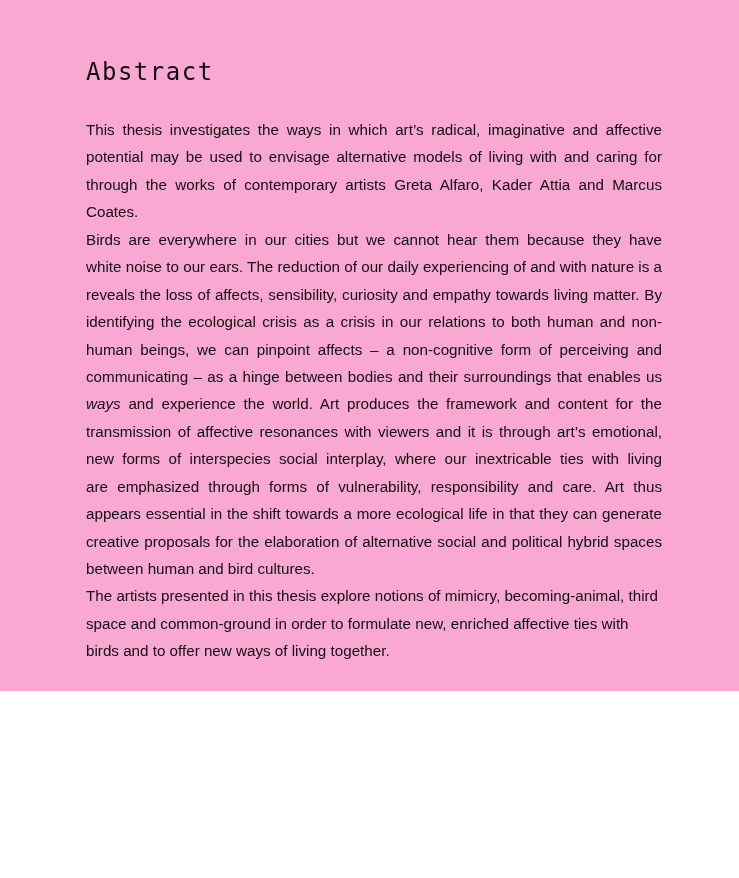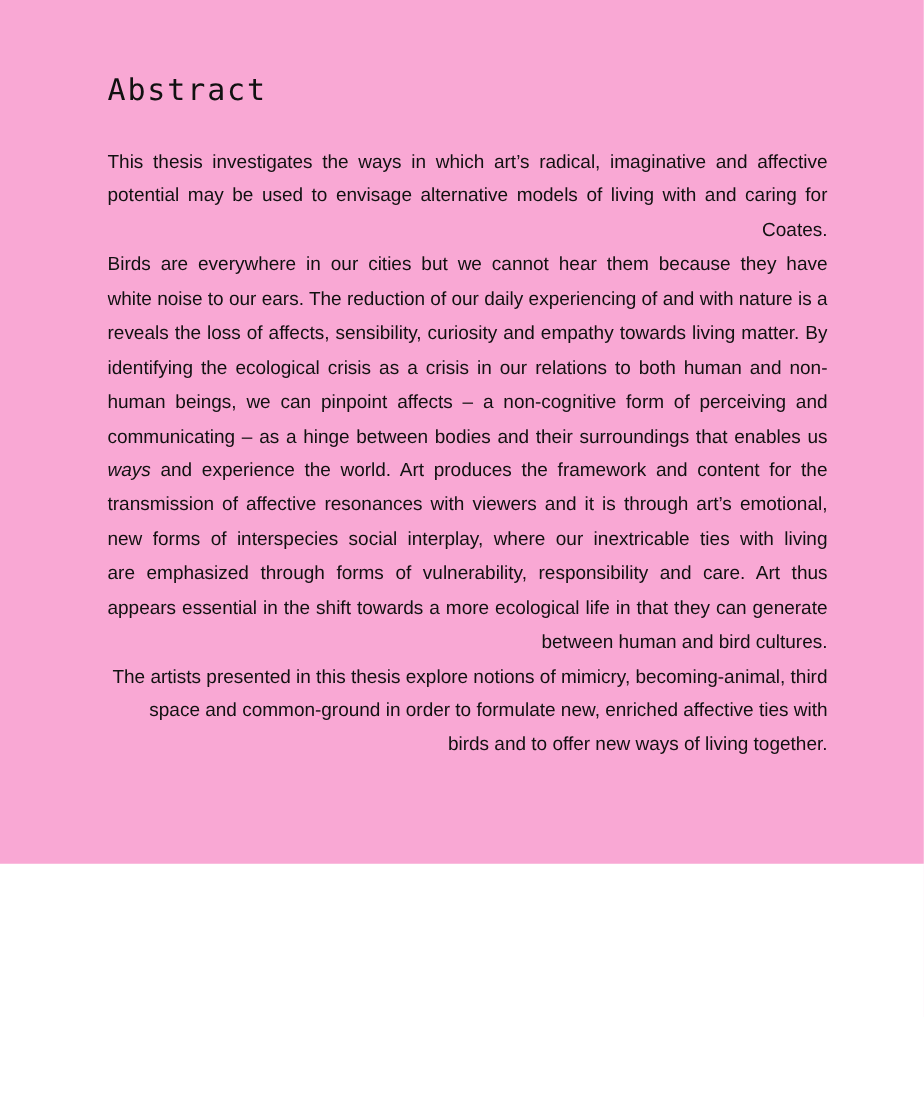--- a/index.html
+++ b/index.html
@@ -46,50 +46,52 @@
       line-height: 27.45px;
       white-space: nowrap;
     }
     .line.j {
       text-align: justify;
       text-align-last: justify;
       white-space: normal;
       overflow: hidden;
     }
     .line.l {
-      text-align: right;
+      text-align: left;
     }
     .em { font-style: italic; }
   </style>
 </head>
 <body>
 
 <div class="page">
   <h1 class="title">Abstract</h1>
 
   <div class="body">
 
     <div>
       <span class="line j">This thesis investigates the ways in which art’s radical, imaginative and affective</span>
       <span class="line j">potential may be used to envisage alternative models of living with and caring for birds</span>
+      <span class="line j">through the works of contemporary artists Greta Alfaro, Kader Attia and Marcus</span>
       <span class="line l">Coates.</span>
     </div>
 
     <div>
       <span class="line j">Birds are everywhere in our cities but we cannot hear them because they have become</span>
       <span class="line j">white noise to our ears. The reduction of our daily experiencing of and with nature is a</span>
       <span class="line j">reveals the loss of affects, sensibility, curiosity and empathy towards living matter. By</span>
       <span class="line j">identifying the ecological crisis as a crisis in our relations to both human and non-</span>
       <span class="line j">human beings, we can pinpoint affects – a non-cognitive form of perceiving and</span>
       <span class="line j">communicating – as a hinge between bodies and their surroundings that enables us to</span>
       <span class="line j"><span class="em">ways</span> <span>and experience the world. Art produces the framework and content for the</span></span>
       <span class="line j">transmission of affective resonances with viewers and it is through art’s emotional,</span>
       <span class="line j">new forms of interspecies social interplay, where our inextricable ties with living matter</span>
       <span class="line j">are emphasized through forms of vulnerability, responsibility and care. Art thus</span>
       <span class="line j">appears essential in the shift towards a more ecological life in that they can generate</span>
+      <span class="line j">creative proposals for the elaboration of alternative social and political hybrid spaces</span>
       <span class="line l">between human and bird cultures.</span>
     </div>
 
     <div>
       <span class="line l">The artists presented in this thesis explore notions of mimicry, becoming-animal, third</span>
       <span class="line l">space and common-ground in order to formulate new, enriched affective ties with</span>
       <span class="line l">birds and to offer new ways of living together.</span>
     </div>
   </div>
 </div>

